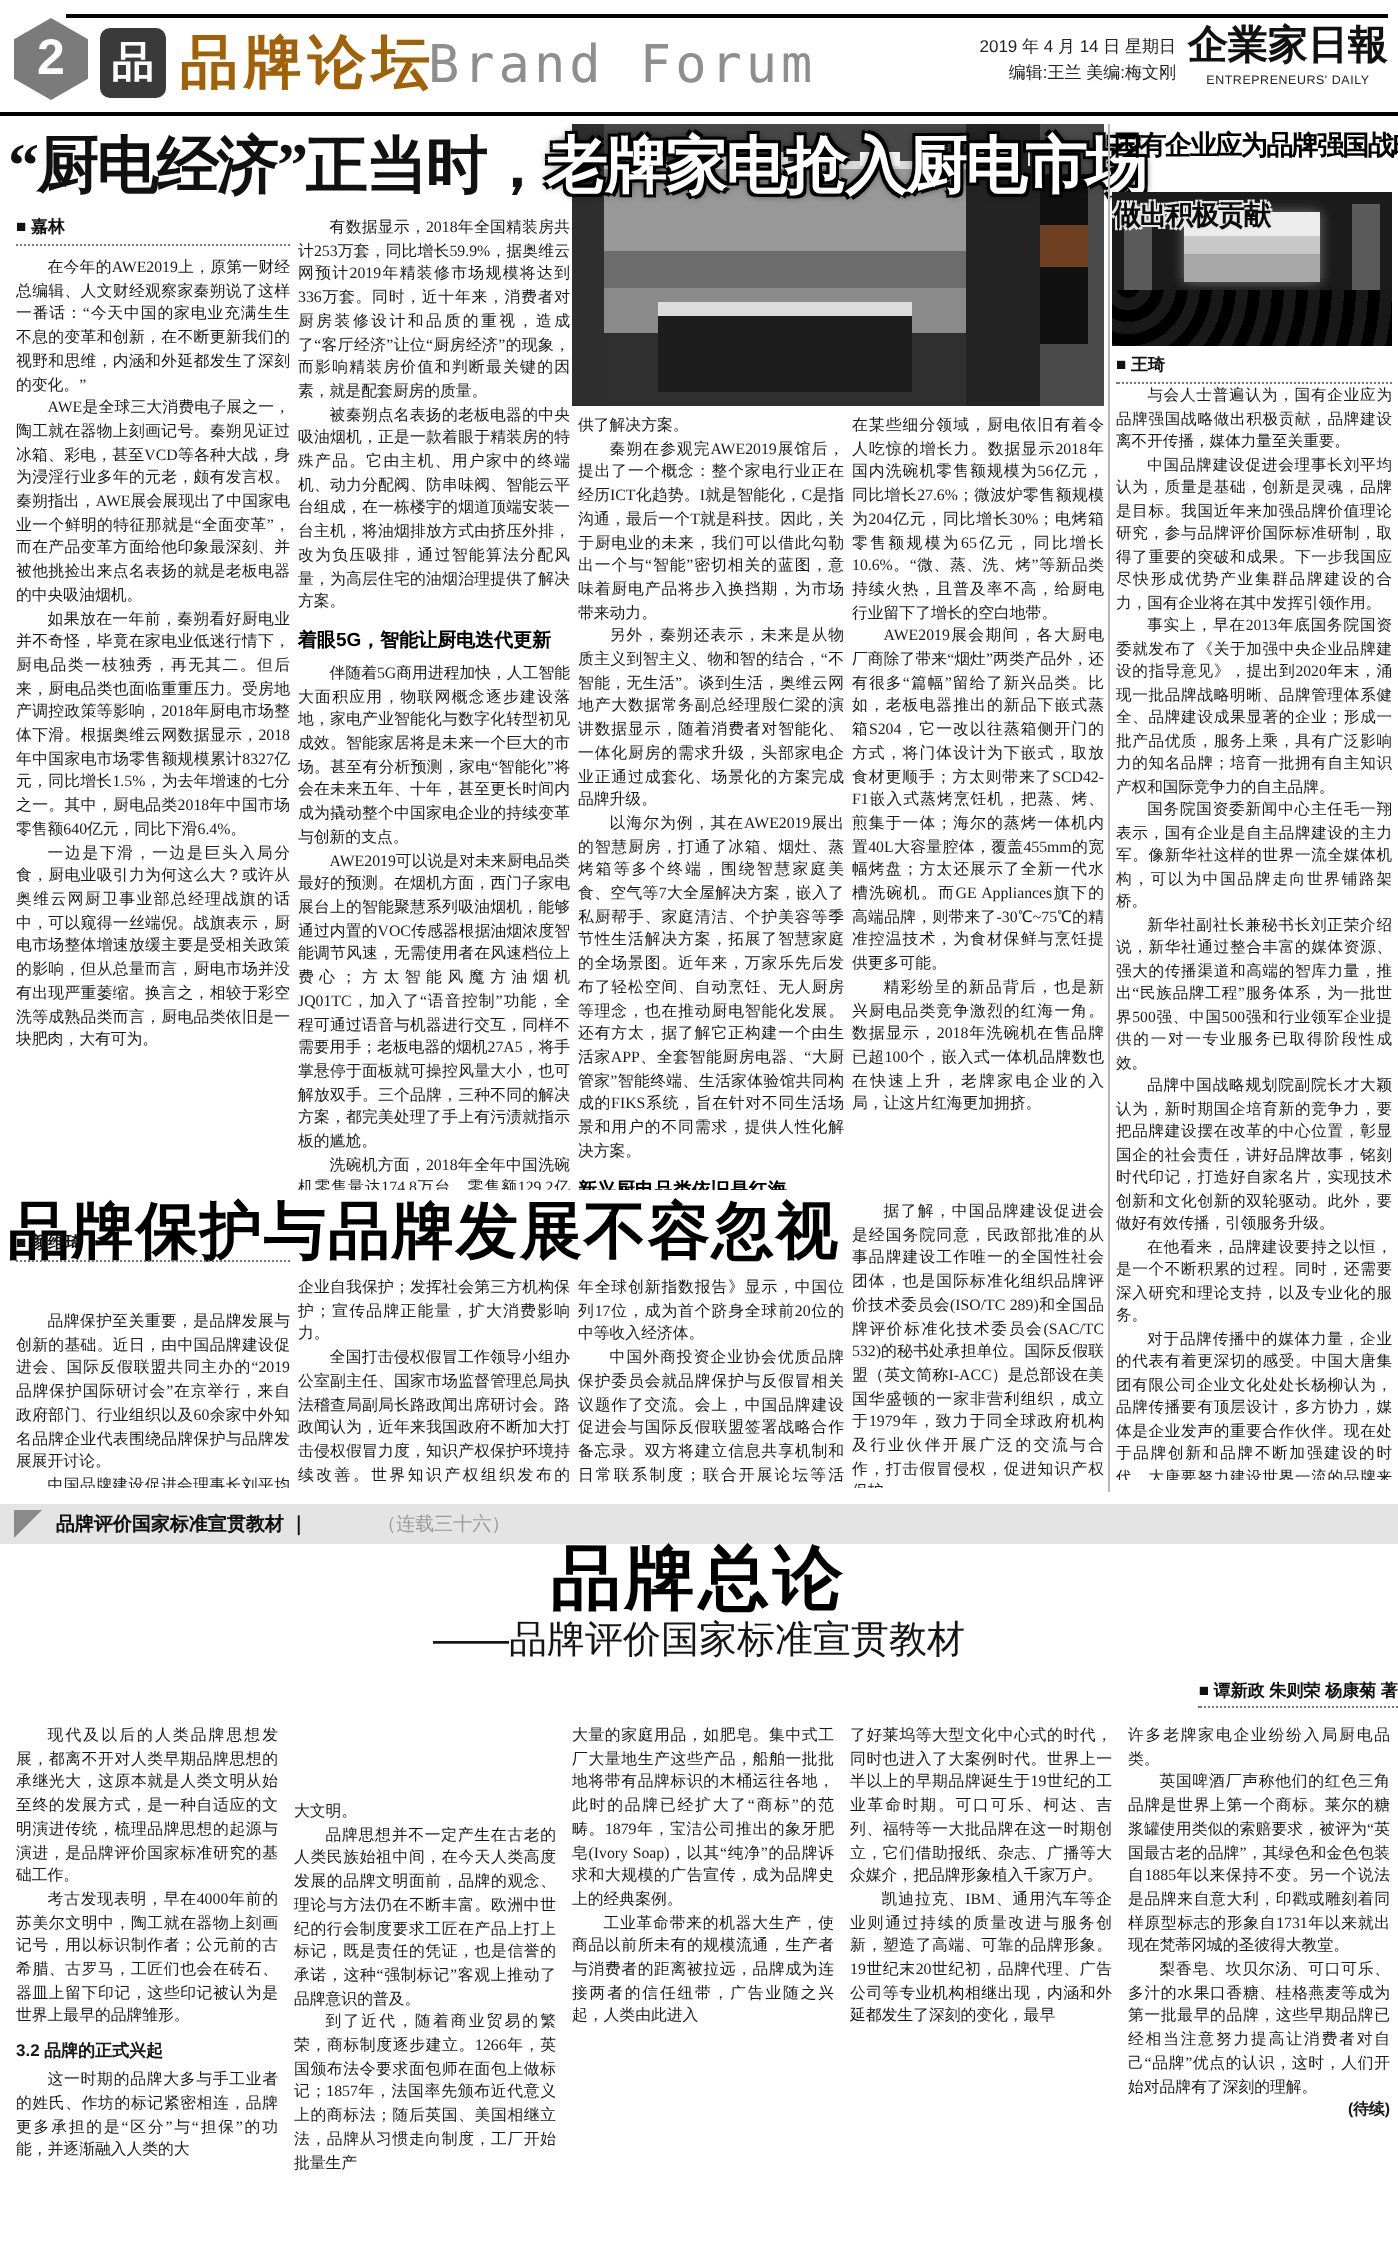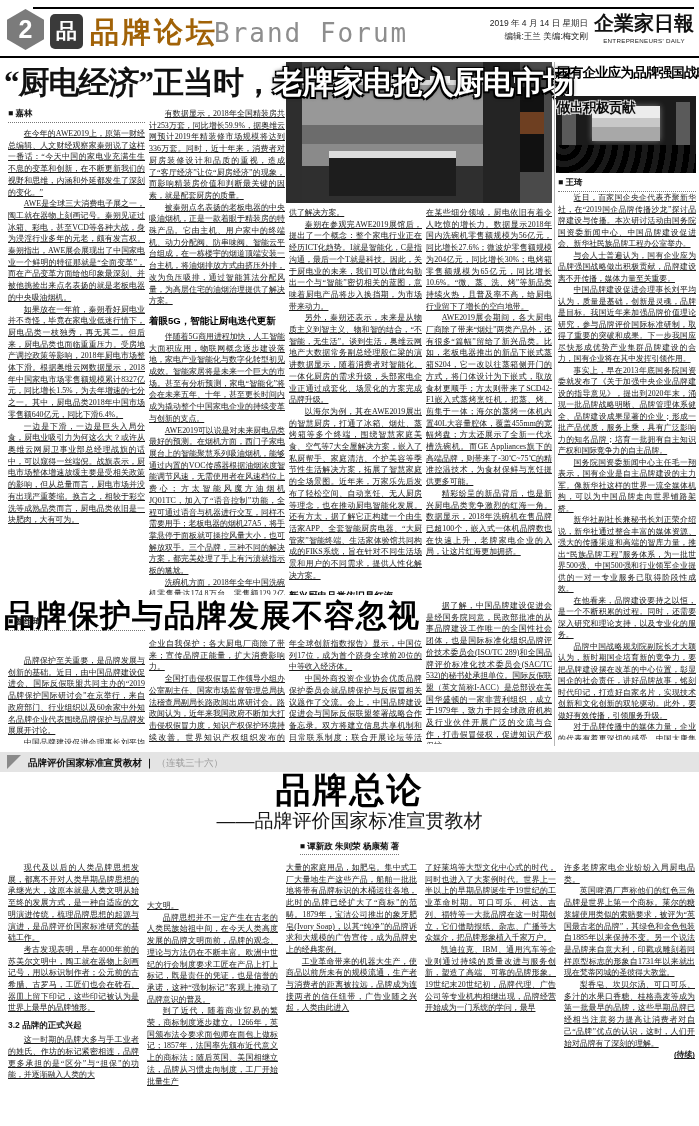--- a/index.html
+++ b/index.html
@@ -37,21 +37,21 @@
   .photo2 .banner-r{position:absolute;right:4%;top:8%;width:10%;height:55%;background:#5a5a5a;}
   .photo2 .crowd{position:absolute;left:0;bottom:0;width:100%;height:36%;
       background:repeating-radial-gradient(circle at 8px -2px,#000 0 6px,#191919 6px 12px);}
   
   .headline1{position:absolute;left:4px;top:64px;width:694px;white-space:nowrap;
       font:bold 31px/38px "Liberation Serif",serif;letter-spacing:-1px;}
   .headline1 .over{color:#fff;text-shadow:-1.5px -1.5px 0 #000,1.5px -1.5px 0 #000,-1.5px 1.5px 0 #000,1.5px 1.5px 0 #000,0 0 4px #000;}
   .byline{font:bold 8.5px/11px "Liberation Sans",sans-serif;color:#111;border-bottom:1px dotted #777;
       padding-bottom:3px;margin:0 0 5px 0;text-indent:0 !important;}
   .col{position:absolute;overflow:hidden;text-align:justify;font-size:7.9px;line-height:11.7px;color:#1a1a1a;}
-  .col p{margin:0;text-indent:2em;text-decoration:underline;}
+  .col p{margin:0;text-indent:2em;}
   .col .subhead{font:bold 9.5px/13px "Liberation Sans",sans-serif;margin:7px 0 4px;text-indent:0;color:#000;}
   .col .num-subhead{font:bold 8.5px/12px "Liberation Sans",sans-serif;margin:5px 0 3px;text-indent:0;}
   #m-col1{left:8px;top:108px;width:137px;height:487px;}
   #m-col2{left:149px;top:108px;width:136px;height:487px;}
   #m-col3{left:289px;top:207px;width:133px;height:388px;}
   #m-col4{left:426px;top:207px;width:126px;height:388px;}
   .vrule{position:absolute;left:554px;top:62px;width:1px;height:684px;background:#b5b5b5;}
   
   #sb-h1{position:absolute;left:557px;top:64px;width:142px;white-space:nowrap;
       font:bold 13.5px/17px "Liberation Sans",sans-serif;letter-spacing:-.8px;color:#000;}
@@ -67,26 +67,26 @@
   #a2-col1{left:8px;top:655px;width:137px;height:89px;}
   #a2-col2{left:149px;top:638px;width:136px;height:106px;}
   #a2-col3{left:289px;top:638px;width:133px;height:106px;}
   #a2-col4{left:426px;top:600px;width:126px;height:144px;}
   
   .serial-bar{position:absolute;left:0;top:752px;width:699px;height:20px;background:#e4e4e4;}
   .serial-tri{position:absolute;left:7px;top:755px;width:0;height:0;
       border-left:14px solid #8a8a8a;border-bottom:14px solid transparent;}
   .serial-bar-title{position:absolute;left:28px;top:756px;font:bold 9.5px/13px "Liberation Sans",sans-serif;color:#111;}
   .serial-bar-sep{color:#111;font-weight:bold;}
-  .serial-bar-serial{color:#9a9a9a;font-weight:normal;}
+  .serial-bar-serial{color:#9a9a9a;font-weight:normal;margin-left:32px;}
   #serial-title{position:absolute;left:0;top:770px;width:699px;text-align:center;
       font:bold 35px/40px "Liberation Sans",sans-serif;letter-spacing:2px;color:#000;}
   #serial-subtitle{position:absolute;left:0;top:809px;width:699px;text-align:center;
       font:19px/23px "Liberation Sans",sans-serif;color:#151515;}
-  #serial-byline-wrap{position:absolute;left:0;top:835px;width:699px;text-align:center;}
+  #serial-byline-wrap{position:absolute;left:0;top:835px;width:699px;text-align:right;}
   #serial-byline-wrap span{display:inline-block;font:bold 8.5px/11px "Liberation Sans",sans-serif;
       border-bottom:1px dotted #777;padding-bottom:2px;}
   #s-col1{left:8px;top:862px;width:131px;height:258px;}
   #s-col2{left:147px;top:900px;width:131px;height:258px;}
   #s-col3{left:286px;top:862px;width:131px;height:258px;}
   #s-col4{left:425px;top:862px;width:131px;height:258px;}
   #s-col5{left:564px;top:862px;width:131px;height:258px;}
   .tbc{text-align:right;font-weight:bold;text-indent:0 !important;font-family:"Liberation Sans",sans-serif;}
 </style>
 </head>
@@ -154,40 +154,39 @@
   <div id="sb-h1">国有企业应为品牌强国战略</div>
   <div class="photo2">
     <div class="screen"></div>
     <div class="banner-l"></div>
     <div class="banner-r"></div>
     <div class="crowd"></div>
   </div>
   <div id="sb-h2">做出积极贡献</div>
   <div id="sb-byline" class="byline">■ 王琦</div>
   <div class="col" id="sb-text">
-    <p>近日，百家国企央企代表齐聚新华社，在“2019国企品牌传播沙龙”探讨品牌建设与传播。本次研讨活动由国务院国资委新闻中心、中国品牌建设促进会、新华社民族品牌工程办公室举办。</p>
     <p>与会人士普遍认为，国有企业应为品牌强国战略做出积极贡献，品牌建设离不开传播，媒体力量至关重要。</p>
     <p>中国品牌建设促进会理事长刘平均认为，质量是基础，创新是灵魂，品牌是目标。我国近年来加强品牌价值理论研究，参与品牌评价国际标准研制，取得了重要的突破和成果。下一步我国应尽快形成优势产业集群品牌建设的合力，国有企业将在其中发挥引领作用。</p>
     <p>事实上，早在2013年底国务院国资委就发布了《关于加强中央企业品牌建设的指导意见》，提出到2020年末，涌现一批品牌战略明晰、品牌管理体系健全、品牌建设成果显著的企业；形成一批产品优质，服务上乘，具有广泛影响力的知名品牌；培育一批拥有自主知识产权和国际竞争力的自主品牌。</p>
     <p>国务院国资委新闻中心主任毛一翔表示，国有企业是自主品牌建设的主力军。像新华社这样的世界一流全媒体机构，可以为中国品牌走向世界铺路架桥。</p>
     <p>新华社副社长兼秘书长刘正荣介绍说，新华社通过整合丰富的媒体资源、强大的传播渠道和高端的智库力量，推出“民族品牌工程”服务体系，为一批世界500强、中国500强和行业领军企业提供的一对一专业服务已取得阶段性成效。</p>
+    <p>品牌中国战略规划院副院长才大颖认为，新时期国企培育新的竞争力，要把品牌建设摆在改革的中心位置，彰显国企的社会责任，讲好品牌故事，铭刻时代印记，打造好自家名片，实现技术创新和文化创新的双轮驱动。此外，要做好有效传播，引领服务升级。</p>
     <p>在他看来，品牌建设要持之以恒，是一个不断积累的过程。同时，还需要深入研究和理论支持，以及专业化的服务。</p>
-    <p>品牌中国战略规划院副院长才大颖认为，新时期国企培育新的竞争力，要把品牌建设摆在改革的中心位置，彰显国企的社会责任，讲好品牌故事，铭刻时代印记，打造好自家名片，实现技术创新和文化创新的双轮驱动。此外，要做好有效传播，引领服务升级。</p>
     <p>对于品牌传播中的媒体力量，企业的代表有着更深切的感受。中国大唐集团有限公司企业文化处处长杨柳认为，品牌传播要有顶层设计，多方协力，媒体是企业发声的重要合作伙伴。现在处于品牌创新和品牌不断加强建设的时代，大唐要努力建设世界一流的品牌来为一流能源企业赋能。</p>
 
   </div>
 
   <div id="a2-headline">品牌保护与品牌发展不容忽视</div>
   <div id="a2-byline" class="byline">■ 颜维琦</div>
   <div class="col" id="a2-col1">
     <p>品牌保护至关重要，是品牌发展与创新的基础。近日，由中国品牌建设促进会、国际反假联盟共同主办的“2019品牌保护国际研讨会”在京举行，来自政府部门、行业组织以及60余家中外知名品牌企业代表围绕品牌保护与品牌发展展开讨论。</p>
     <p>中国品牌建设促进会理事长刘平均在会上提出品牌保护主张：完善品牌保护法治环境（2018</p>
   </div>
   <div class="col" id="a2-col2">
-    <p style="text-indent:0">企业自我保护；各大厨电厂商除了带来；宣传品牌正能量，扩大消费影响力。</p>
+    <p style="text-indent:0">企业自我保护；发挥社会第三方机构保护；宣传品牌正能量，扩大消费影响力。</p>
     <p>全国打击侵权假冒工作领导小组办公室副主任、国家市场监督管理总局执法稽查局副局长路政闻出席研讨会。路政闻认为，近年来我国政府不断加大打击侵权假冒力度，知识产权保护环境持续改善。世界知识产权组织发布的《2018</p>
   </div>
   <div class="col" id="a2-col3">
     <p style="text-indent:0">年全球创新指数报告》显示，中国位列17位，成为首个跻身全球前20位的中等收入经济体。</p>
     <p>中国外商投资企业协会优质品牌保护委员会就品牌保护与反假冒相关议题作了交流。会上，中国品牌建设促进会与国际反假联盟签署战略合作备忘录。双方将建立信息共享机制和日常联系制度；联合开展论坛等活动，为国际品牌保护搭建交流研讨平台；联合举办品牌保护政策等相关知识培训。</p>
   </div>
   <div class="col" id="a2-col4">
     <p>据了解，中国品牌建设促进会是经国务院同意，民政部批准的从事品牌建设工作唯一的全国性社会团体，也是国际标准化组织品牌评价技术委员会(ISO/TC 289)和全国品牌评价标准化技术委员会(SAC/TC 532)的秘书处承担单位。国际反假联盟（英文简称I-ACC）是总部设在美国华盛顿的一家非营利组织，成立于1979年，致力于同全球政府机构及行业伙伴开展广泛的交流与合作，打击假冒侵权，促进知识产权保护。</p>
   </div>
 
@@ -213,21 +212,21 @@
     <p style="text-indent:0">大文明。</p>
     <p>品牌思想并不一定产生在古老的人类民族始祖中间，在今天人类高度发展的品牌文明面前，品牌的观念、理论与方法仍在不断丰富。欧洲中世纪的行会制度要求工匠在产品上打上标记，既是责任的凭证，也是信誉的承诺，这种“强制标记”客观上推动了品牌意识的普及。</p>
     <p>到了近代，随着商业贸易的繁荣，商标制度逐步建立。1266年，英国颁布法令要求面包师在面包上做标记；1857年，法国率先颁布近代意义上的商标法；随后英国、美国相继立法，品牌从习惯走向制度，工厂开始批量生产</p>
   </div>
   <div class="col" id="s-col3">
     <p style="text-indent:0">大量的家庭用品，如肥皂。集中式工厂大量地生产这些产品，船舶一批批地将带有品牌标识的木桶运往各地，此时的品牌已经扩大了“商标”的范畴。1879年，宝洁公司推出的象牙肥皂(Ivory Soap)，以其“纯净”的品牌诉求和大规模的广告宣传，成为品牌史上的经典案例。</p>
     <p>工业革命带来的机器大生产，使商品以前所未有的规模流通，生产者与消费者的距离被拉远，品牌成为连接两者的信任纽带，广告业随之兴起，人类由此进入</p>
   </div>
   <div class="col" id="s-col4">
     <p style="text-indent:0">了好莱坞等大型文化中心式的时代，同时也进入了大案例时代。世界上一半以上的早期品牌诞生于19世纪的工业革命时期。可口可乐、柯达、吉列、福特等一大批品牌在这一时期创立，它们借助报纸、杂志、广播等大众媒介，把品牌形象植入千家万户。</p>
-    <p>凯迪拉克、IBM、通用汽车等企业则通过持续的质量改进与服务创新，塑造了高端、可靠的品牌形象。19世纪末20世纪初，品牌代理、广告公司等专业机构相继出现，品牌经营开始成为一门系统的学问，最早</p>
+    <p>凯迪拉克、IBM、通用汽车等企业则通过持续的质量改进与服务创新，塑造了高端、可靠的品牌形象。19世纪末20世纪初，品牌代理、广告公司等专业机构相继出现，内涵和外延都发生了深刻的变化，最早</p>
   </div>
   <div class="col" id="s-col5">
     <p style="text-indent:0">许多老牌家电企业纷纷入局厨电品类。</p>
     <p>英国啤酒厂声称他们的红色三角品牌是世界上第一个商标。莱尔的糖浆罐使用类似的索赔要求，被评为“英国最古老的品牌”，其绿色和金色包装自1885年以来保持不变。另一个说法是品牌来自意大利，印戳或雕刻着同样原型标志的形象自1731年以来就出现在梵蒂冈城的圣彼得大教堂。</p>
     <p>梨香皂、坎贝尔汤、可口可乐、多汁的水果口香糖、桂格燕麦等成为第一批最早的品牌，这些早期品牌已经相当注意努力提高让消费者对自己“品牌”优点的认识，这时，人们开始对品牌有了深刻的理解。</p>
     <p class="tbc">(待续)</p>
   </div>
 
 </div>
 

